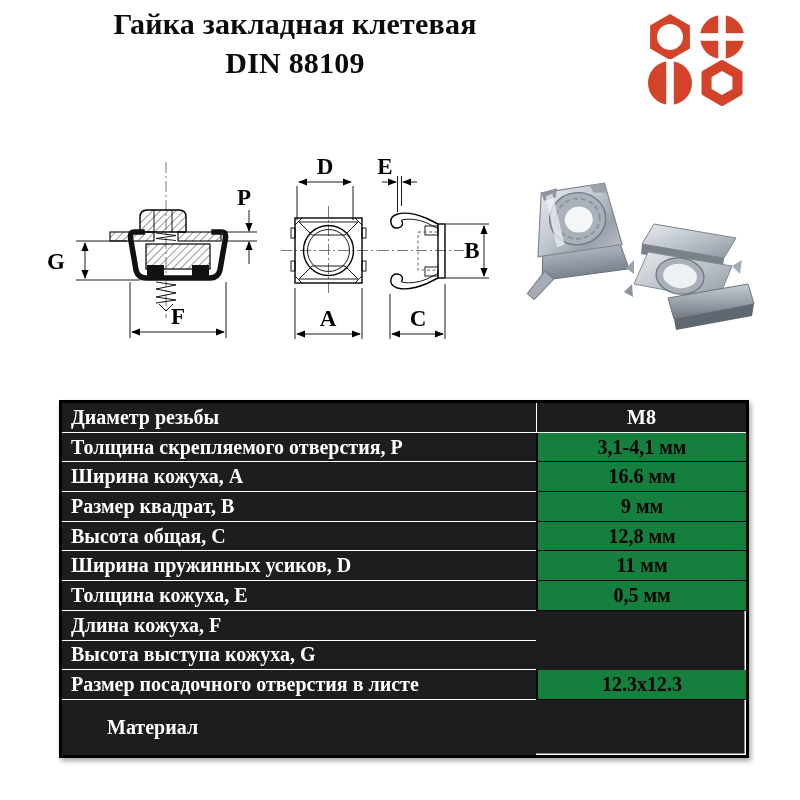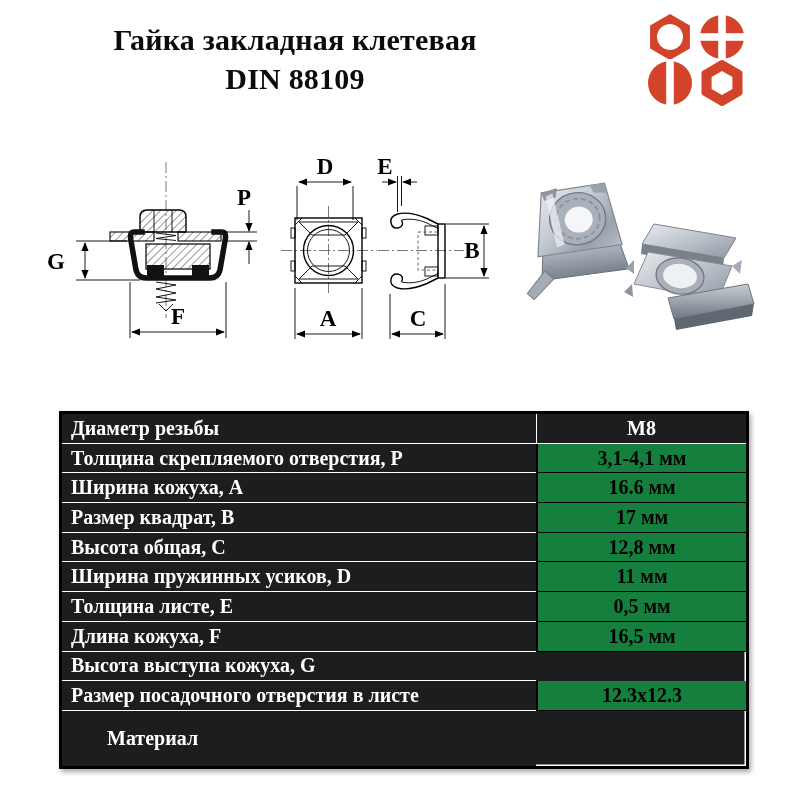--- a/index.html
+++ b/index.html
@@ -2,35 +2,35 @@
 <html><head>
 <meta charset="utf-8">
 <style>
   html,body { margin:0; padding:0; background:#ffffff; }
   .page {
     position:relative; width:800px; height:800px; background:#fff;
     font-family:"Liberation Serif", serif; overflow:hidden;
   }
   
   .title-block {
-    position:absolute; left:30px; top:20px; width:530px;
+    position:absolute; left:30px; top:4px; width:530px;
     text-align:center; font-weight:bold; color:#0b0b0b;
     font-size:30px; line-height:39px; letter-spacing:0.2px;
   }
   .logo-svg { position:absolute; left:646px; top:12px; }
   
   .draw-svg { position:absolute; }
   .dim-text { font-family:"Liberation Serif", serif; font-weight:bold; font-size:23px; fill:#000; }
   .thin  { stroke:#000; stroke-width:0.9; fill:none; }
   .med   { stroke:#000; stroke-width:1.4; fill:none; }
   .cline { stroke:#666; stroke-width:0.9; fill:none; stroke-dasharray:11 3 2 3; }
   .hidd  { stroke:#555; stroke-width:0.9; fill:none; stroke-dasharray:3 2.5; }
   
   .spec-table {
-    position:absolute; left:59px; top:411px; width:684px;
+    position:absolute; left:59px; top:400px; width:684px;
     border:3px solid #000; background:#1d1d1f;
     box-shadow: inset 0 0 0 1.5px #fff, 2px 3px 5px rgba(0,0,0,0.35);
   }
   .trow { display:flex; height:29.7px; }
   .trow.material { height:55px; }
   .cl {
     flex:0 0 474px; box-sizing:border-box; background:#1d1d1f; color:#fff;
     border-bottom:1.6px solid #fff; display:flex; align-items:center;
     padding-left:9px; font-size:20px; font-weight:bold; line-height:1.05;
   }
@@ -268,37 +268,36 @@
     <div class="trow">
       <div class="cl">Толщина скрепляемого отверстия, P</div>
       <div class="cv">3,1-4,1 мм</div>
     </div>
     <div class="trow">
       <div class="cl">Ширина кожуха, A</div>
       <div class="cv">16.6 мм</div>
     </div>
     <div class="trow">
       <div class="cl">Размер квадрат, B</div>
-      <div class="cv">17 мм</div>
+      <div class="cv">9 мм</div>
     </div>
     <div class="trow">
       <div class="cl">Высота общая, C</div>
       <div class="cv">12,8 мм</div>
     </div>
     <div class="trow">
       <div class="cl">Ширина пружинных усиков, D</div>
       <div class="cv">11 мм</div>
     </div>
     <div class="trow">
-      <div class="cl">Толщина листе, E</div>
+      <div class="cl">Толщина кожуха, E</div>
       <div class="cv">0,5 мм</div>
     </div>
     <div class="trow">
       <div class="cl">Длина кожуха, F</div>
-      <div class="cv">16,5 мм</div>
     </div>
     <div class="trow">
       <div class="cl">Высота выступа кожуха, G</div>
     </div>
     <div class="trow">
       <div class="cl">Размер посадочного отверстия в листе</div>
       <div class="cv">12.3x12.3</div>
     </div>
     <div class="trow material">
       <div class="cl">Материал</div>

